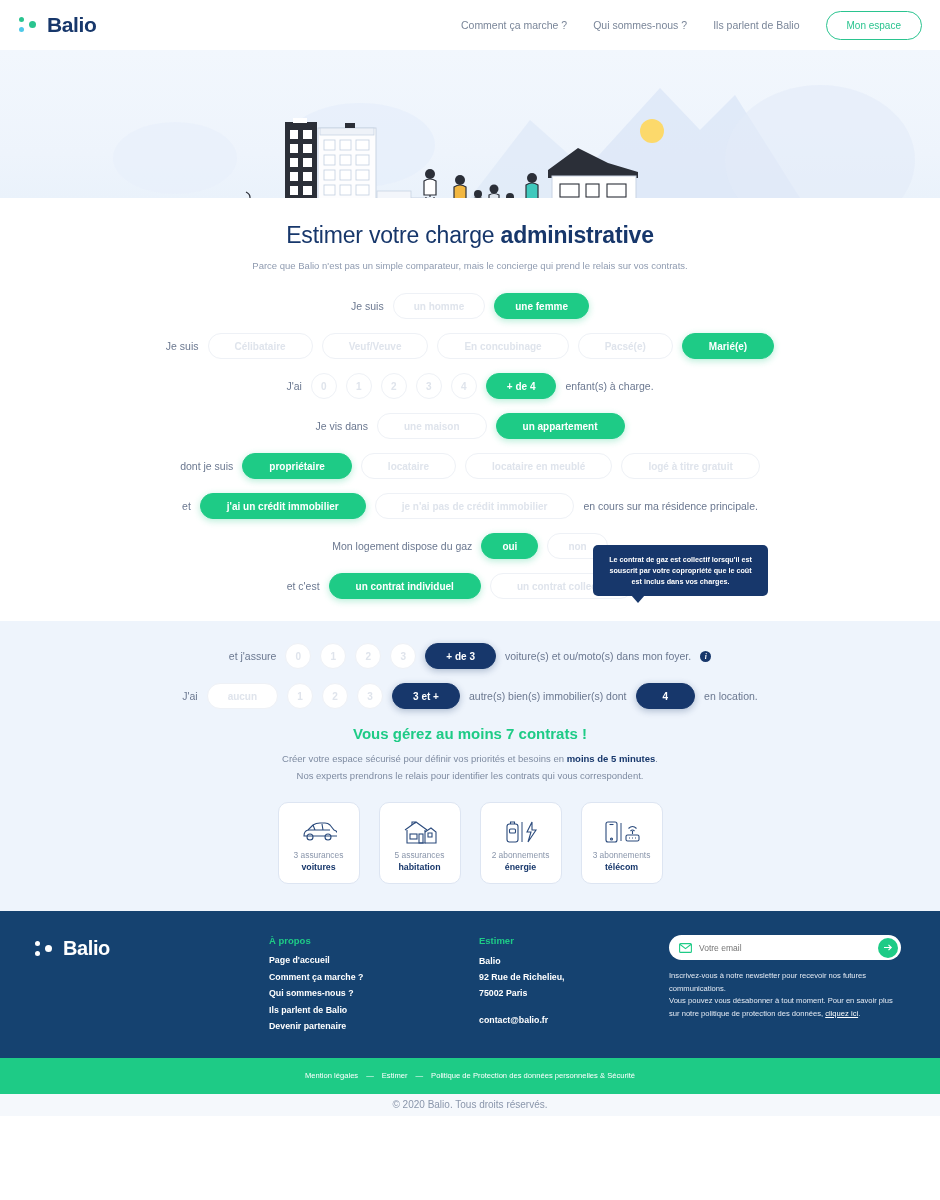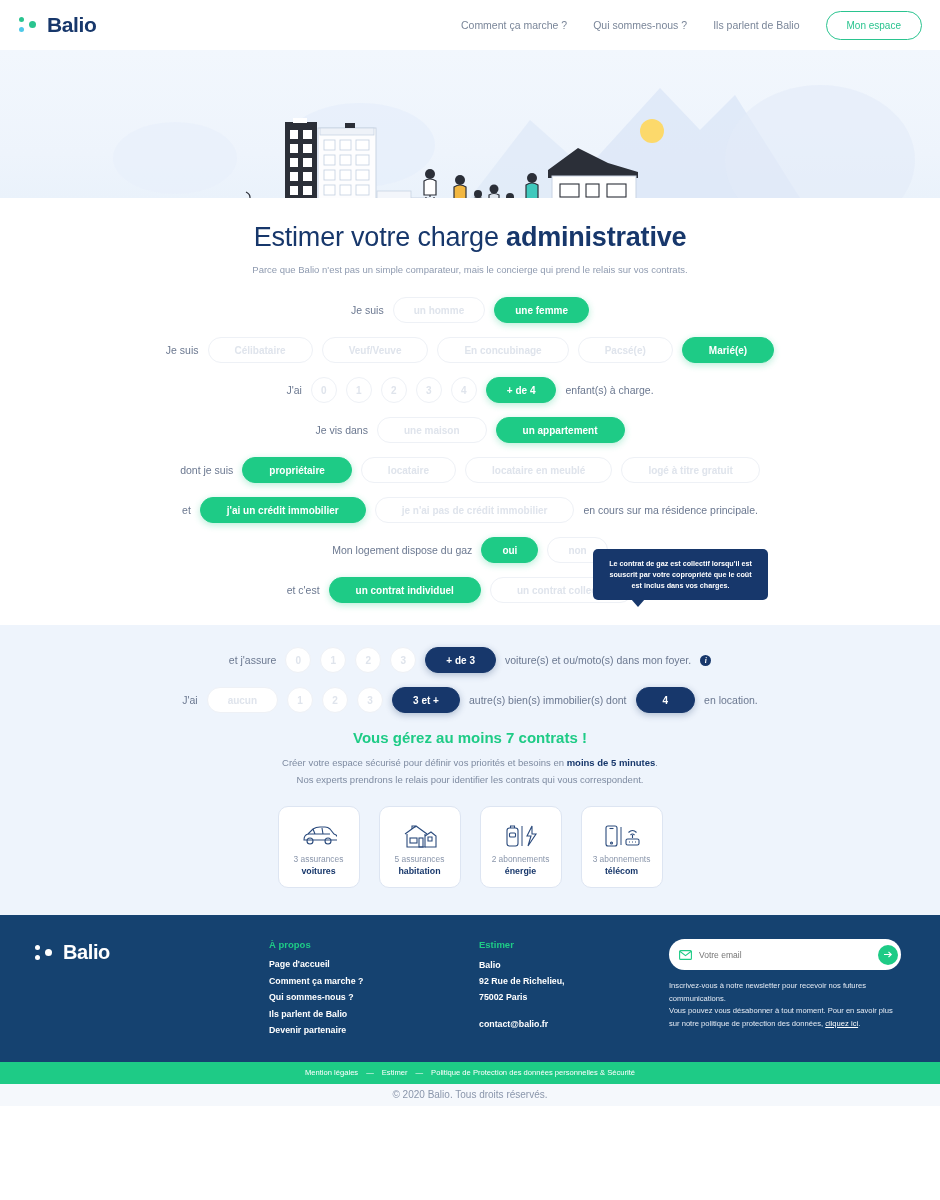--- a/index.html
+++ b/index.html
@@ -42,21 +42,21 @@
   
   .hero {
     height: 148px; position: relative; overflow: hidden;
     background: linear-gradient(180deg, #f2f7fd 0%, #eef4fc 70%, #eaf2fb 100%);
   }
   .hero svg { position: absolute; inset: 0; width: 940px; height: 148px; }
 
   
   .title-wrap { text-align: center; padding-top: 24px; }
   .title {
-    font-size: 27px; color: #17376b; font-weight: 300; letter-spacing: -0.2px;
+    font-size: 23px; color: #17376b; font-weight: 300; letter-spacing: -0.2px;
   }
   .title b { font-weight: 700; }
   .subtitle {
     font-size: 9.5px; color: #8f9bb0; margin-top: 11px;
   }
 
   
   .form-section { padding: 22px 0 8px; background: #fff; }
   .form-row {
     display: flex; align-items: center; justify-content: center;
@@ -160,39 +160,39 @@
   .f-link {
     display: block; font-size: 8.8px; color: #fff; text-decoration: none;
     margin-bottom: 6.5px; font-weight: 700;
   }
   .f-txt {
     font-size: 8.8px; color: #fff; margin-bottom: 3px; font-weight: 700;
     line-height: 1.45;
   }
   .f-news { width: 232px; }
   .news-box {
-    background: #fff; border-radius: 18px; height: 31px; display: flex;
+    background: #fff; border-radius: 18px; height: 25px; display: flex;
     align-items: center; padding: 0 3px 0 10px; gap: 7px;
   }
   .news-input {
     border: none; outline: none; flex: 1; font-size: 8.5px; color: #aab3c2;
     font-family: inherit; background: transparent;
   }
   .news-btn {
     width: 20px; height: 20px; border-radius: 50%; background: #1ecb86;
     border: none; display: flex; align-items: center; justify-content: center;
     cursor: pointer; margin-left: auto;
   }
   .news-note {
     font-size: 7.6px; color: #e5ebf4; line-height: 1.65; margin-top: 10px;
   }
   .news-note a { color: #fff; }
 
   .legal-bar {
-    background: #1ecb86; height: 22px; display: flex; align-items: center;
+    background: #1ecb86; height: 36px; display: flex; align-items: center;
     justify-content: center; gap: 8px;
   }
   .legal-bar a, .legal-bar span {
     font-size: 7.6px; color: #fff; text-decoration: none;
   }
   .copy-bar {
     background: #f5f8fc; height: 22px; display: flex; align-items: center;
     justify-content: center;
   }
   .copy-bar span { font-size: 10px; color: #8a96ab; }

